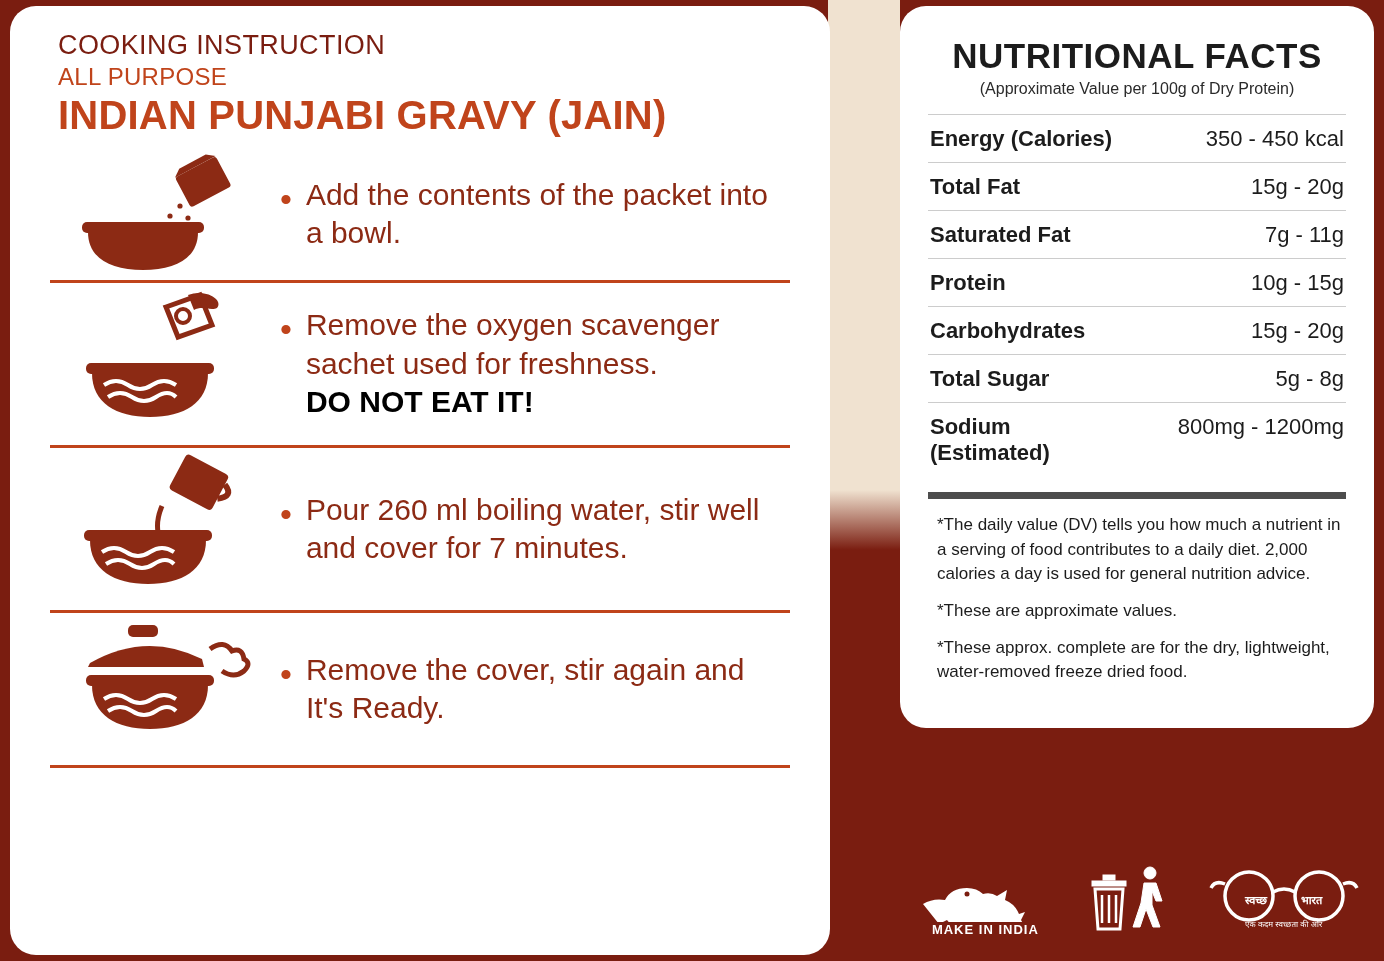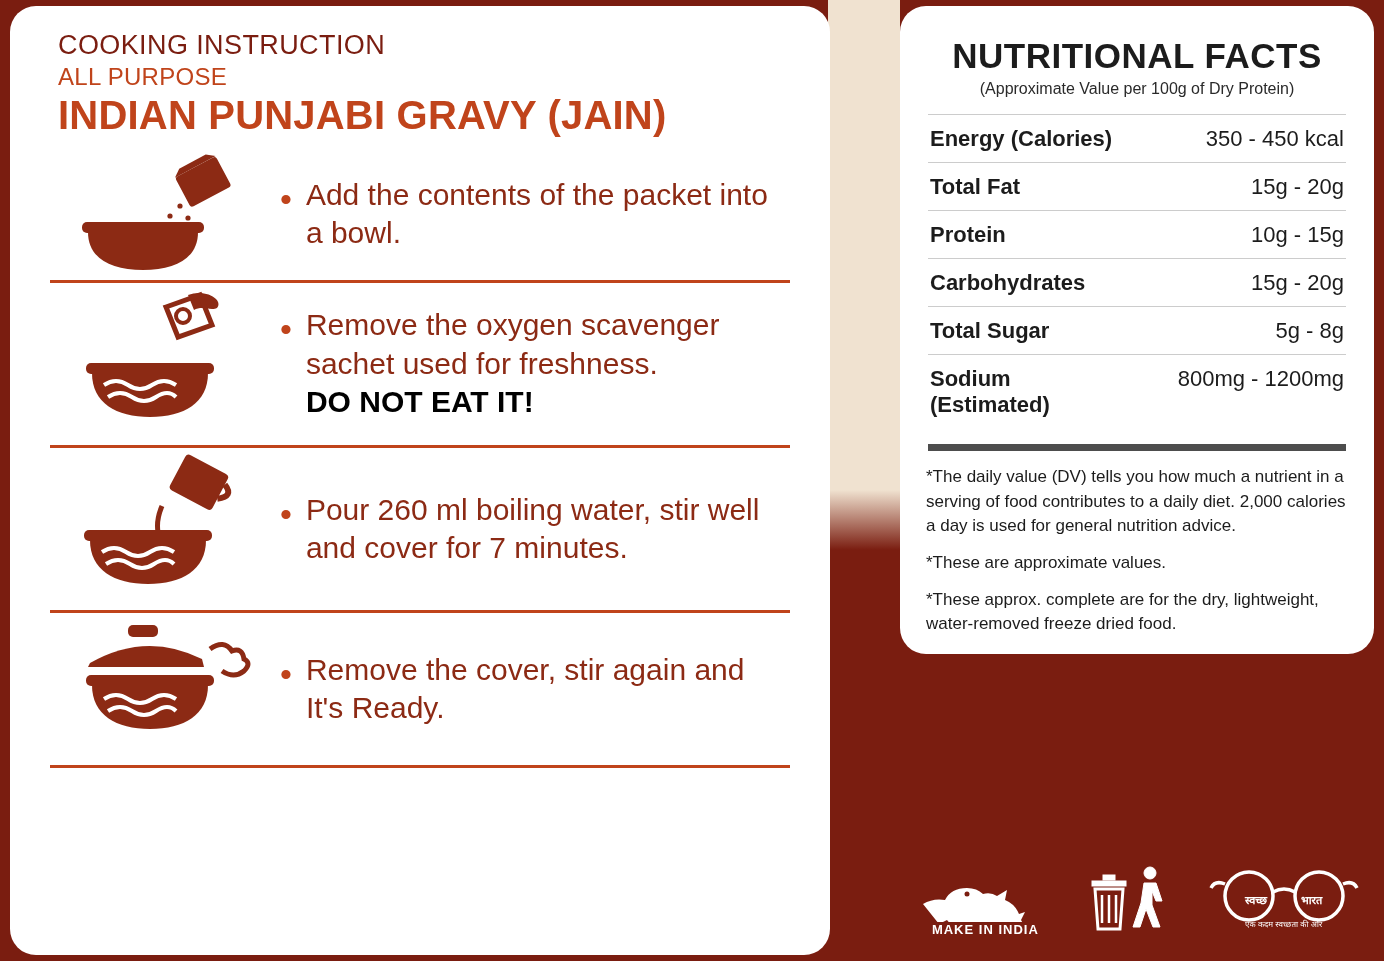--- a/index.html
+++ b/index.html
@@ -97,21 +97,21 @@
     font-weight: 700;
     font-size: 27px;
     line-height: 1.35;
     text-align: center;
     margin: 18px 20px 0 20px;
   }
 
   
   #right-card {
     left: 900px; top: 6px;
-    width: 474px; height: 648px;
+    width: 474px; height: 722px;
     padding: 18px 22px 8px 22px;
   }
   .nf-title {
     text-align: center;
     color: #1c1c1c;
     font-size: 35px;
     font-weight: 700;
     letter-spacing: 0.5px;
     margin: 12px 0 0 0;
   }
@@ -149,21 +149,21 @@
   }
   .nf-divider {
     height: 7px;
     background: #4d4d4d;
     margin: 14px 6px 14px 6px;
   }
   .nf-foot {
     color: #1c1c1c;
     font-size: 17px;
     line-height: 1.45;
-    margin: 0 6px 12px 4px;
+    margin: 0 6px 12px 15px;
   }
 
   
   .logos {
     position: absolute;
     left: 900px; top: 846px;
     width: 474px; height: 105px;
     display: flex;
     align-items: center;
     justify-content: space-around;
@@ -297,20 +297,24 @@
     <div class="nf-rows">
       <div class="nf-row">
         <div class="nf-label">Energy (Calories)</div>
         <div class="nf-value">350 - 450 kcal</div>
       </div>
       <div class="nf-row">
         <div class="nf-label">Total Fat</div>
         <div class="nf-value">15g - 20g</div>
       </div>
       <div class="nf-row">
+        <div class="nf-label">Saturated Fat</div>
+        <div class="nf-value">7g - 11g</div>
+      </div>
+      <div class="nf-row">
         <div class="nf-label">Protein</div>
         <div class="nf-value">10g - 15g</div>
       </div>
       <div class="nf-row">
         <div class="nf-label">Carbohydrates</div>
         <div class="nf-value">15g - 20g</div>
       </div>
       <div class="nf-row">
         <div class="nf-label">Total Sugar</div>
         <div class="nf-value">5g - 8g</div>

